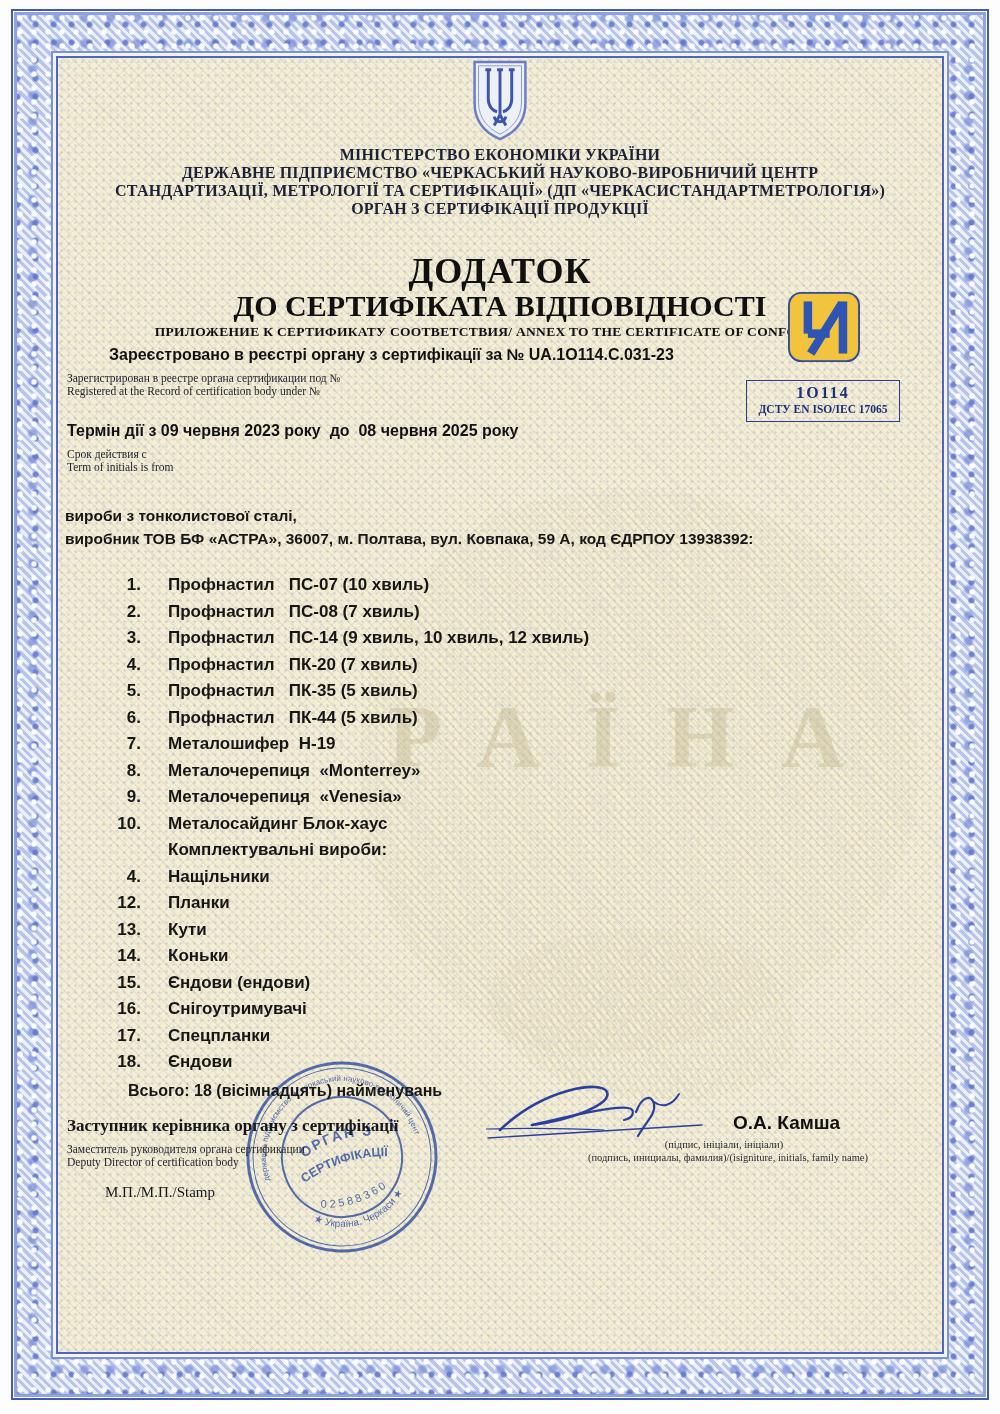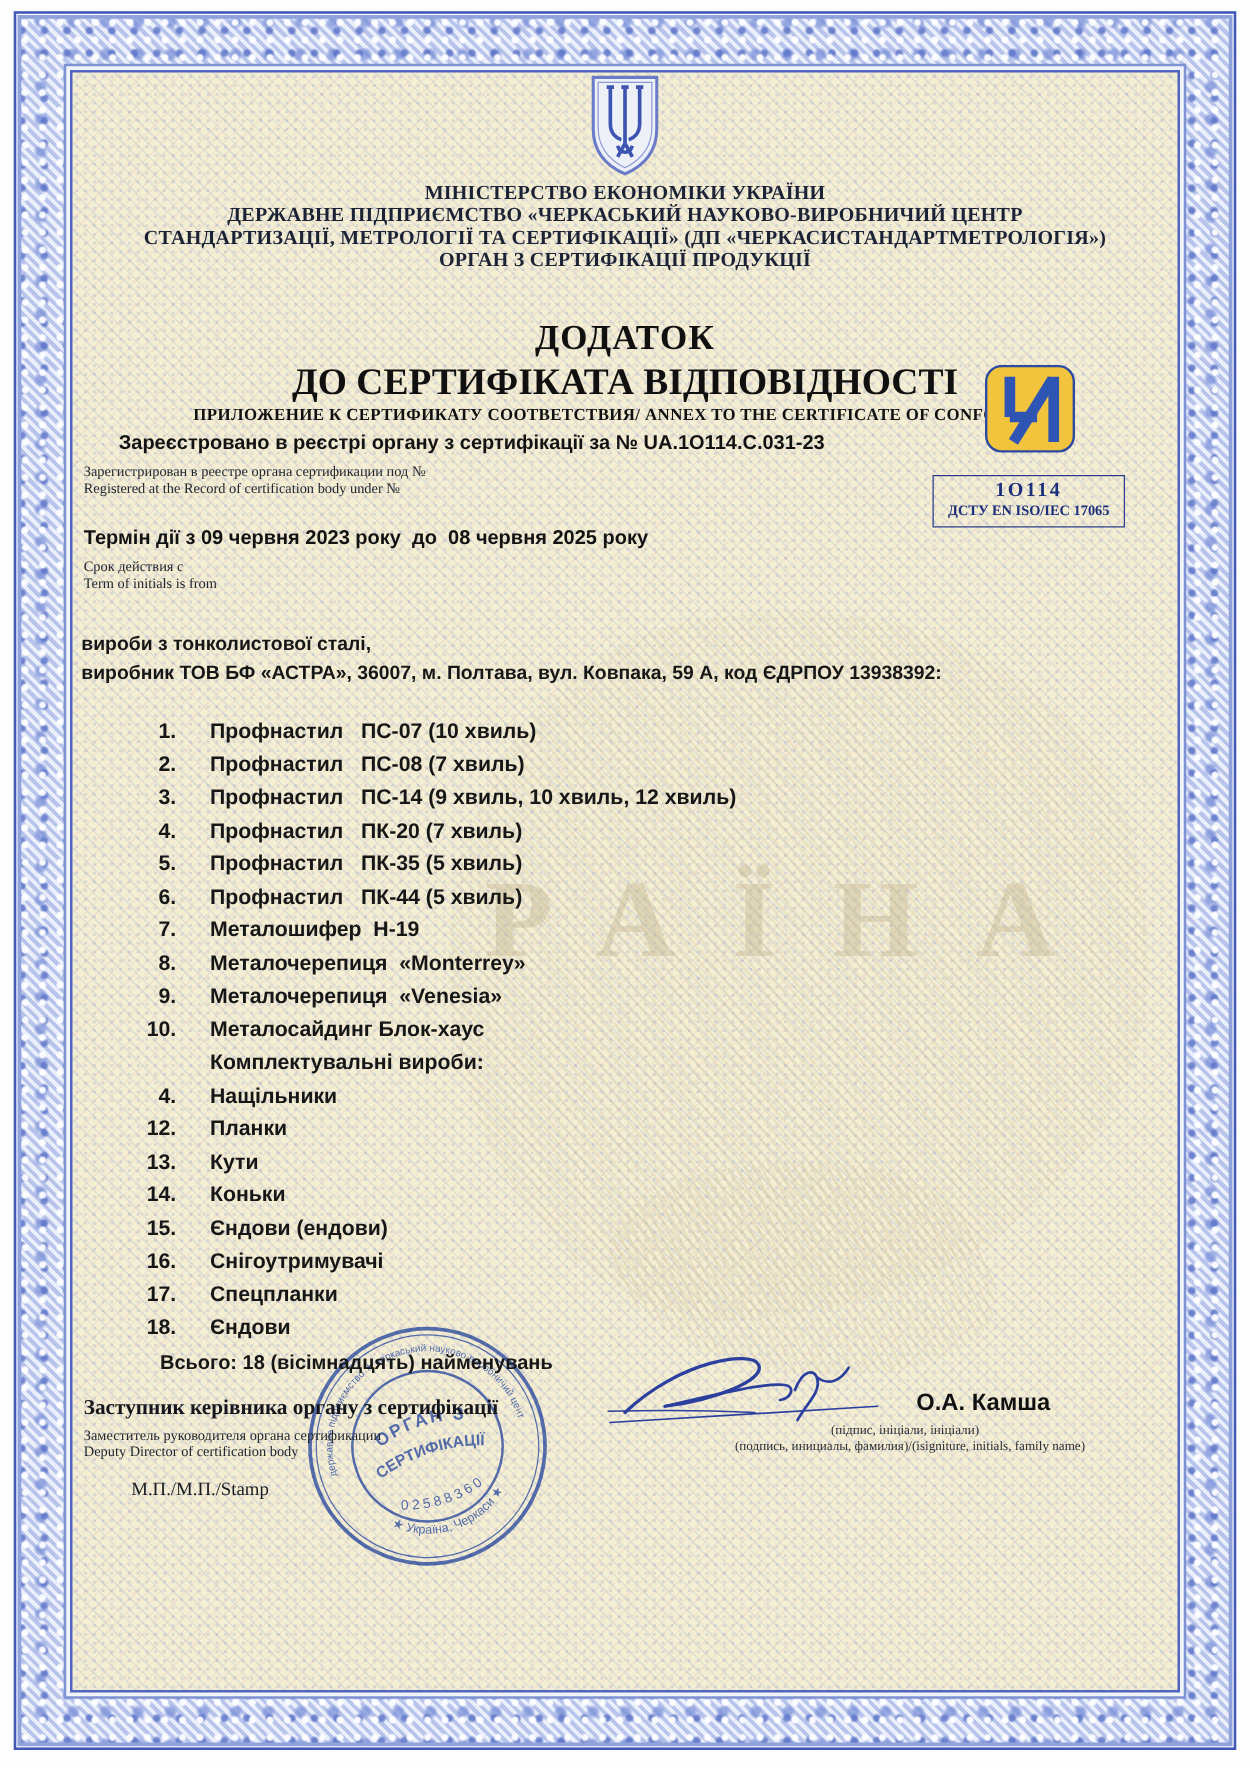--- a/index.html
+++ b/index.html
@@ -36,27 +36,27 @@
            font-size:88px;letter-spacing:46px;color:rgba(190,180,140,.38);white-space:nowrap;}
   
   .top-center{left:0;right:0;top:0;text-align:center;}
   .top-center > *{position:static;}
   .org{left:0;right:0;top:88px;text-align:center;font-family:"Liberation Serif","DejaVu Serif",serif;
        font-weight:bold;font-size:16px;line-height:18px;color:#1b2236;letter-spacing:.2px;}
   .org div{position:static;}
   .title{left:0;right:0;top:196px;text-align:center;font-family:"Liberation Serif","DejaVu Serif",serif;
          font-weight:bold;color:#101010;}
   .title div{position:static;}
-  .title .t1{font-size:28px;line-height:34px;letter-spacing:1px;}
+  .title .t1{font-size:36px;line-height:34px;letter-spacing:1px;}
   .title .t2{font-size:30px;line-height:36px;}
   .title .sub{font-size:13.5px;line-height:16px;letter-spacing:.3px;}
   .serif-small{font-family:"Liberation Serif","DejaVu Serif",serif;font-weight:normal;
                font-size:11.5px;line-height:13px;color:#22262e;}
   .block-main{font-weight:bold;font-size:16px;color:#121212;white-space:pre-wrap;}
-  .reg-main{left:1px;top:288px;padding-left:36px;}
+  .reg-main{left:15px;top:288px;padding-left:36px;}
   .reg-ru{left:9px;top:314px;}
   .reg-en{left:9px;top:327px;}
   .val-main{left:9px;top:364px;}
   .val-ru{left:9px;top:390px;}
   .val-en{left:9px;top:403px;}
   
   .mark{left:729px;top:233px;width:74px;height:72px;}
   .codebox{left:688px;top:322px;width:152px;height:40px;border:1.5px solid #2b3c8c;
            text-align:center;font-family:"Liberation Serif","DejaVu Serif",serif;font-weight:bold;color:#1c2f7a;}
   .codebox div{position:static;}

